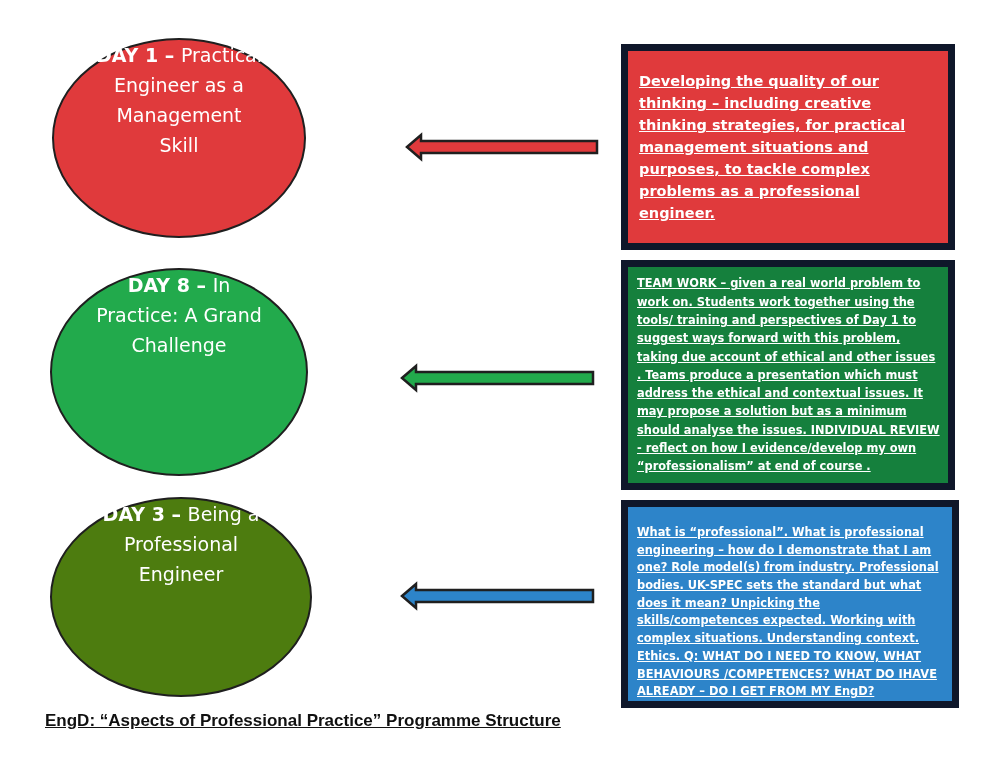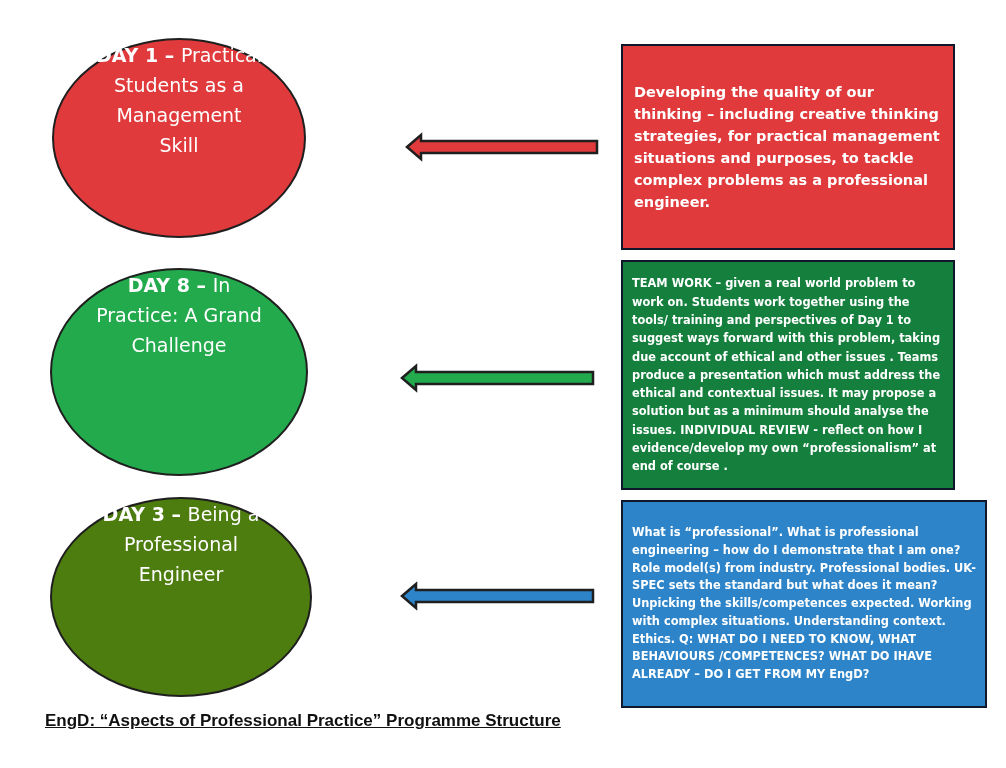--- a/index.html
+++ b/index.html
@@ -1,32 +1,32 @@
 <!DOCTYPE html>
 <html><head>
 <meta charset="utf-8">
 <style>
   html,body{margin:0;padding:0;background:#ffffff;}
   body{width:1006px;height:768px;position:relative;overflow:hidden;font-family:"DejaVu Sans",sans-serif;}
   .ellipse{position:absolute;border:2px solid #1f1f1f;border-radius:50%;display:flex;align-items:flex-start;justify-content:center;text-align:center;color:#fff;box-sizing:border-box;}
   .ellipse .txt{font-size:19px;line-height:30px;padding:0 30px;}
   .ellipse b{font-weight:bold;}
-  .box{position:absolute;border:2px solid #0f172a;box-sizing:border-box;color:#fff;display:flex;align-items:center;}
+  .box{position:absolute;border:7px solid #0f172a;box-sizing:border-box;color:#fff;display:flex;align-items:center;text-decoration:underline;}
   .box .body{font-weight:bold;}
   .arrow{position:absolute;}
   .caption{position:absolute;left:45px;top:711px;font-family:"Liberation Sans",sans-serif;font-weight:bold;font-size:17px;color:#111;text-decoration:underline;}
 </style>
 </head>
 <body>
 
 <div class="ellipse" style="left:52px;top:38px;width:254px;height:200px;background:#e03a3c;">
   <div class="txt">
     <b>DAY 1 – </b>
     <span>Practical</span><br>
-    <span>Students as a</span><br>
+    <span>Engineer as a</span><br>
     <span>Management</span><br>
     <span>Skill</span>
   </div>
 </div>
 <svg class="arrow" style="left:405px;top:132px;" width="195" height="30" viewBox="0 0 195 30">
   <polygon points="2,15 16,3 16,9 192,9 192,21 16,21 16,27" fill="#e03a3c" stroke="#1f1f1f" stroke-width="2.5" stroke-linejoin="miter"></polygon>
 </svg>
 <div class="box" style="left:621px;top:44px;width:334px;height:206px;background:#e03a3c;padding:0 10px 0 11px;">
   <div class="body" style="font-size:14.5px;line-height:22px;">Developing the quality of our thinking – including creative thinking strategies, for practical management situations and purposes, to tackle complex problems as a professional engineer.</div>
 </div>
@@ -50,17 +50,17 @@
   <div class="txt">
     <b>DAY 3 – </b>
     <span>Being a</span><br>
     <span>Professional</span><br>
     <span>Engineer</span>
   </div>
 </div>
 <svg class="arrow" style="left:400px;top:581px;" width="196" height="30" viewBox="0 0 196 30">
   <polygon points="2,15 16,3 16,9 193,9 193,21 16,21 16,27" fill="#2d84c9" stroke="#1f1f1f" stroke-width="2.5" stroke-linejoin="miter"></polygon>
 </svg>
-<div class="box" style="left:621px;top:500px;width:366px;height:208px;background:#2d84c9;padding:0 8px 0 9px;">
+<div class="box" style="left:621px;top:500px;width:338px;height:208px;background:#2d84c9;padding:0 8px 0 9px;align-items:flex-end;">
   <div class="body" style="font-size:11.4px;line-height:17.7px;">What is “professional”.  What is professional engineering – how do I demonstrate that I am one? Role model(s) from industry. Professional bodies. UK-SPEC sets the standard but  what does it mean? Unpicking the skills/competences expected. Working with complex situations. Understanding context. Ethics. Q: WHAT DO I NEED TO KNOW, WHAT BEHAVIOURS /COMPETENCES? WHAT DO IHAVE ALREADY –  DO I GET FROM MY EngD?</div>
 </div>
 
 <div class="caption">EngD: “Aspects of Professional Practice”  Programme Structure</div>
 
 </body></html>

